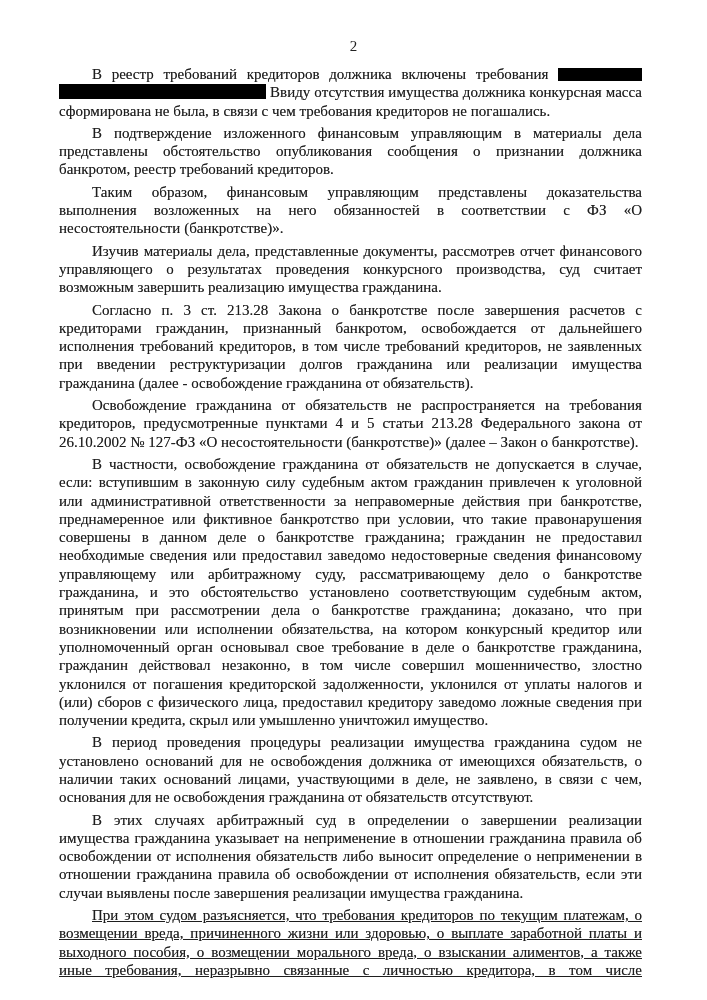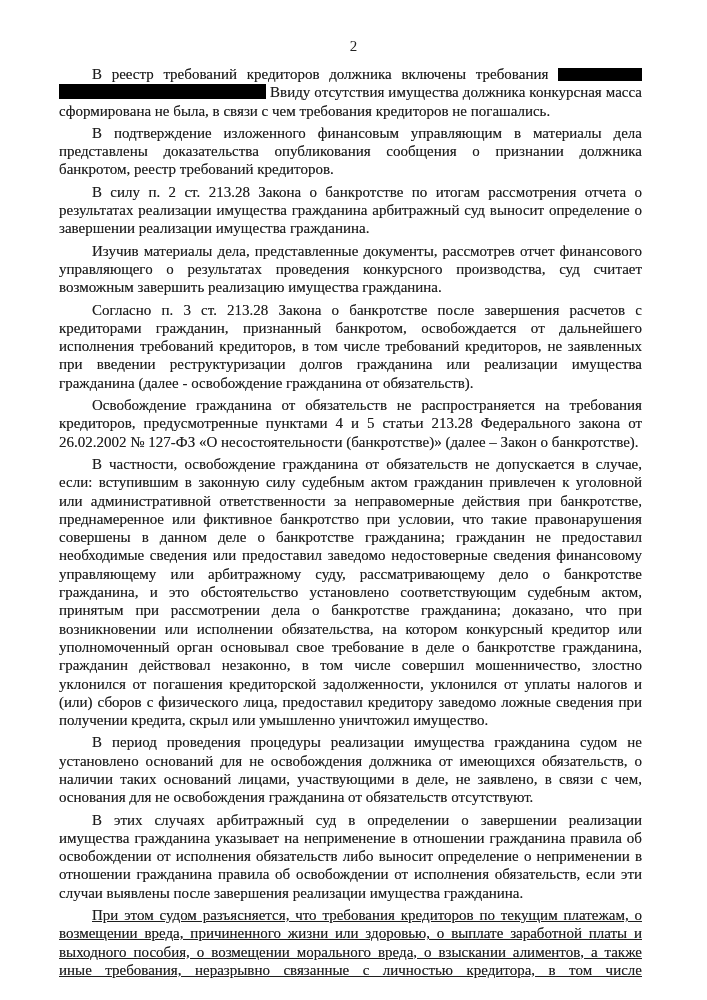--- a/index.html
+++ b/index.html
@@ -51,23 +51,23 @@
     vertical-align: -2px;
   }
 </style>
 </head>
 <body>
 
 <div class="page">
   <div class="page-number">2</div>
   <div class="doc-body">
       <p>В реестр требований кредиторов должника включены требования <span class="redaction" style="width: 84px; height: 13px; background: rgb(0, 0, 0);"></span> <span class="redaction" style="width: 207px; height: 15px; background: rgb(0, 0, 0);"></span> Ввиду отсутствия имущества должника конкурсная масса сформирована не была, в связи с чем требования кредиторов не погашались.</p>
-      <p>В подтверждение изложенного финансовым управляющим в материалы дела представлены доказательства опубликования сообщения о признании должника банкротом, реестр требований кредиторов.</p>
-      <p>В силу п. 2 ст. 213.28 Закона о банкротстве по итогам рассмотрения отчета о результатах реализации имущества гражданина арбитражный суд выносит определение о завершении реализации имущества гражданина.</p>
+      <p>В подтверждение изложенного финансовым управляющим в материалы дела представлены обстоятельство опубликования сообщения о признании должника банкротом, реестр требований кредиторов.</p>
+      <p>Таким образом, финансовым управляющим представлены доказательства выполнения возложенных на него обязанностей в соответствии с ФЗ «О несостоятельности (банкротстве)».</p>
       <p>Изучив материалы дела, представленные документы, рассмотрев отчет финансового управляющего о результатах проведения конкурсного производства, суд считает возможным завершить реализацию имущества гражданина.</p>
       <p>Согласно п. 3 ст. 213.28 Закона о банкротстве после завершения расчетов с кредиторами гражданин, признанный банкротом, освобождается от дальнейшего исполнения требований кредиторов, в том числе требований кредиторов, не заявленных при введении реструктуризации долгов гражданина или реализации имущества гражданина (далее - освобождение гражданина от обязательств).</p>
-      <p>Освобождение гражданина от обязательств не распространяется на требования кредиторов, предусмотренные пунктами 4 и 5 статьи 213.28 Федерального закона от 26.02.2002 № 127-ФЗ «О несостоятельности (банкротстве)» (далее – Закон о банкротстве).</p>
+      <p>Освобождение гражданина от обязательств не распространяется на требования кредиторов, предусмотренные пунктами 4 и 5 статьи 213.28 Федерального закона от 26.10.2002 № 127-ФЗ «О несостоятельности (банкротстве)» (далее – Закон о банкротстве).</p>
       <p>В частности, освобождение гражданина от обязательств не допускается в случае, если: вступившим в законную силу судебным актом гражданин привлечен к уголовной или административной ответственности за неправомерные действия при банкротстве, преднамеренное или фиктивное банкротство при условии, что такие правонарушения совершены в данном деле о банкротстве гражданина; гражданин не предоставил необходимые сведения или предоставил заведомо недостоверные сведения финансовому управляющему или арбитражному суду, рассматривающему дело о банкротстве гражданина, и это обстоятельство установлено соответствующим судебным актом, принятым при рассмотрении дела о банкротстве гражданина; доказано, что при возникновении или исполнении обязательства, на котором конкурсный кредитор или уполномоченный орган основывал свое требование в деле о банкротстве гражданина, гражданин действовал незаконно, в том числе совершил мошенничество, злостно уклонился от погашения кредиторской задолженности, уклонился от уплаты налогов и (или) сборов с физического лица, предоставил кредитору заведомо ложные сведения при получении кредита, скрыл или умышленно уничтожил имущество.</p>
       <p>В период проведения процедуры реализации имущества гражданина судом не установлено оснований для не освобождения должника от имеющихся обязательств, о наличии таких оснований лицами, участвующими в деле, не заявлено, в связи с чем, основания для не освобождения гражданина от обязательств отсутствуют.</p>
       <p>В этих случаях арбитражный суд в определении о завершении реализации имущества гражданина указывает на неприменение в отношении гражданина правила об освобождении от исполнения обязательств либо выносит определение о неприменении в отношении гражданина правила об освобождении от исполнения обязательств, если эти случаи выявлены после завершения реализации имущества гражданина.</p>
       <p class="continued">При этом судом разъясняется, что требования кредиторов по текущим платежам, о возмещении вреда, причиненного жизни или здоровью, о выплате заработной платы и выходного пособия, о возмещении морального вреда, о взыскании алиментов, а также иные требования, неразрывно связанные с личностью кредитора, в том числе</p>
     </div>
 </div>
 
 </body></html>

